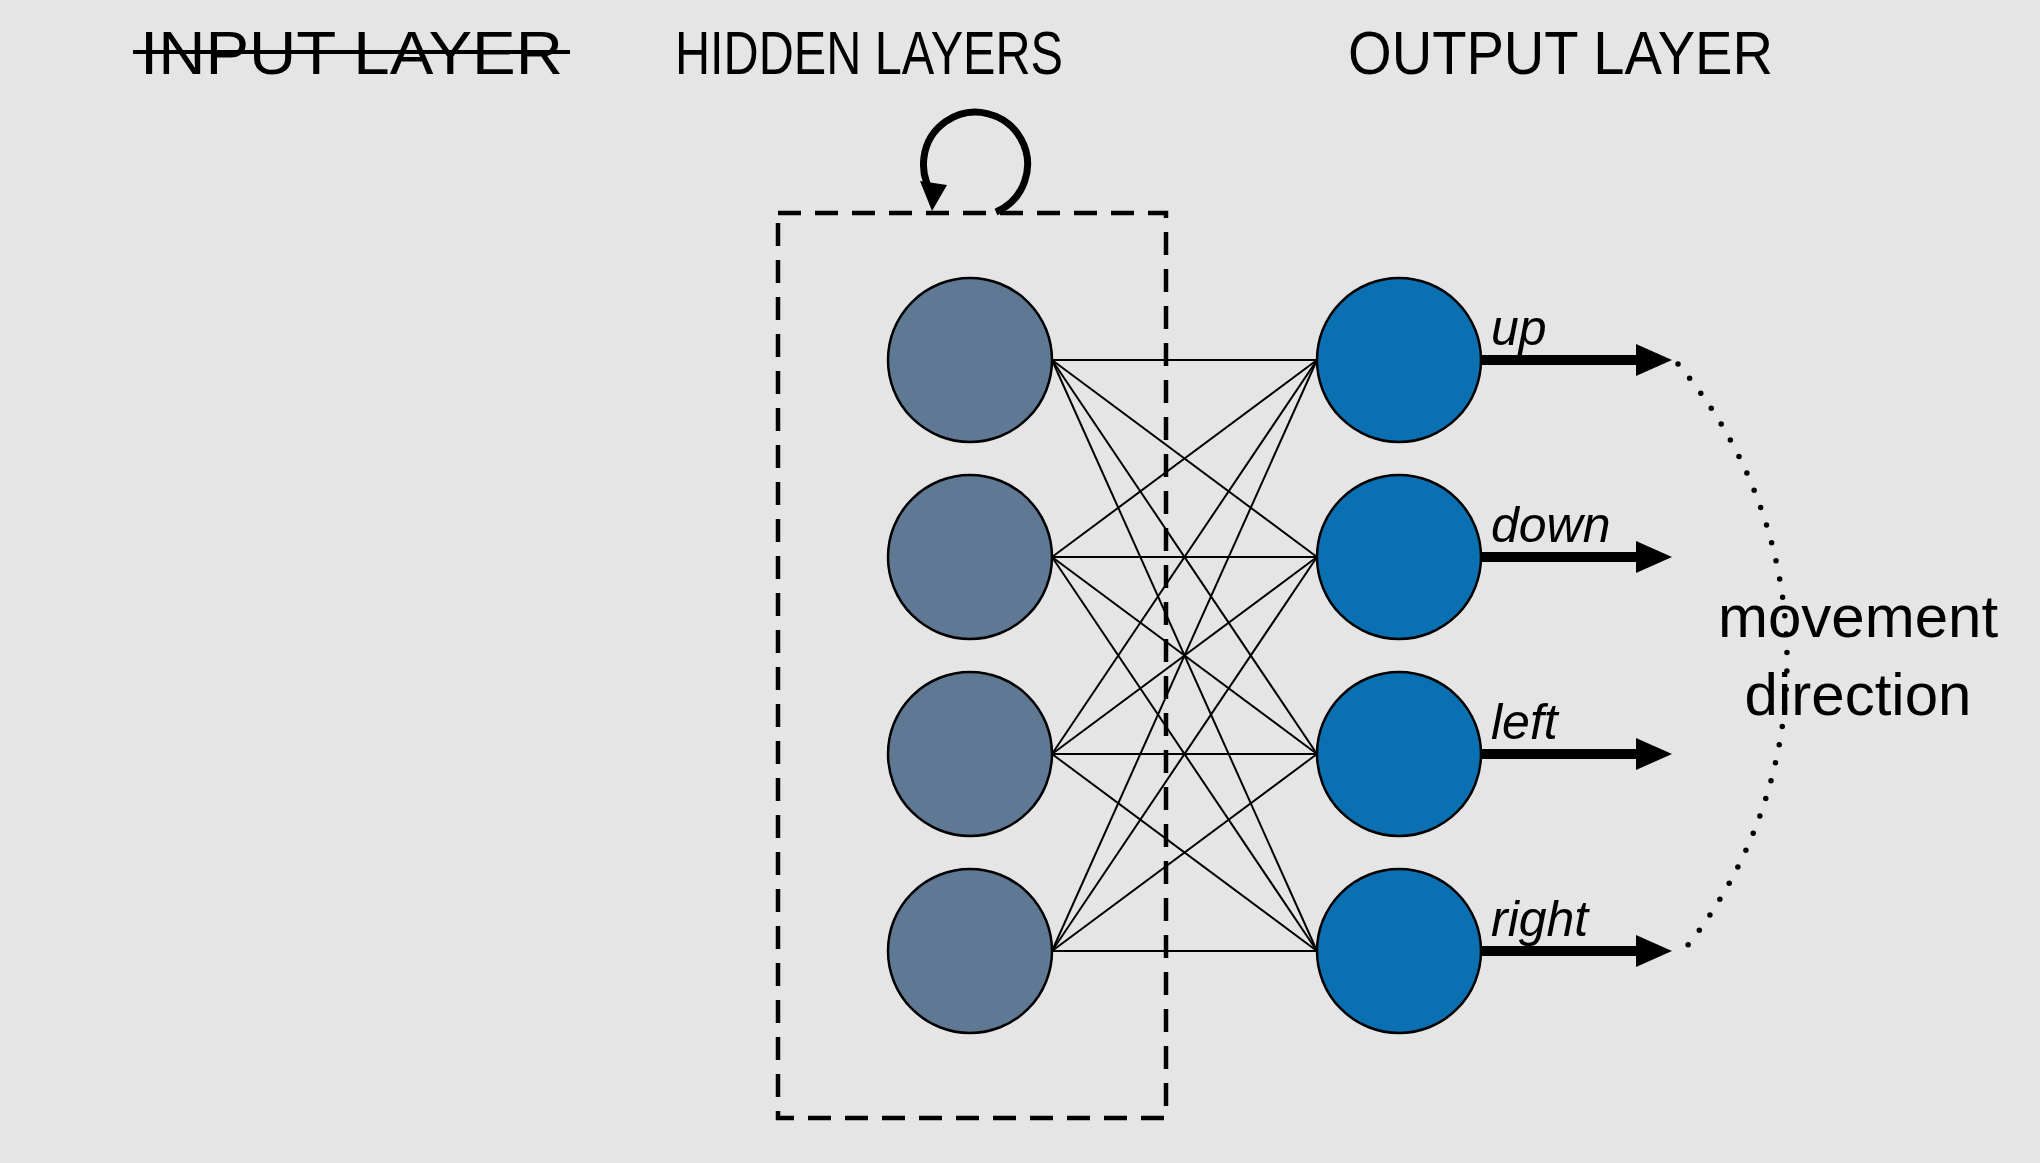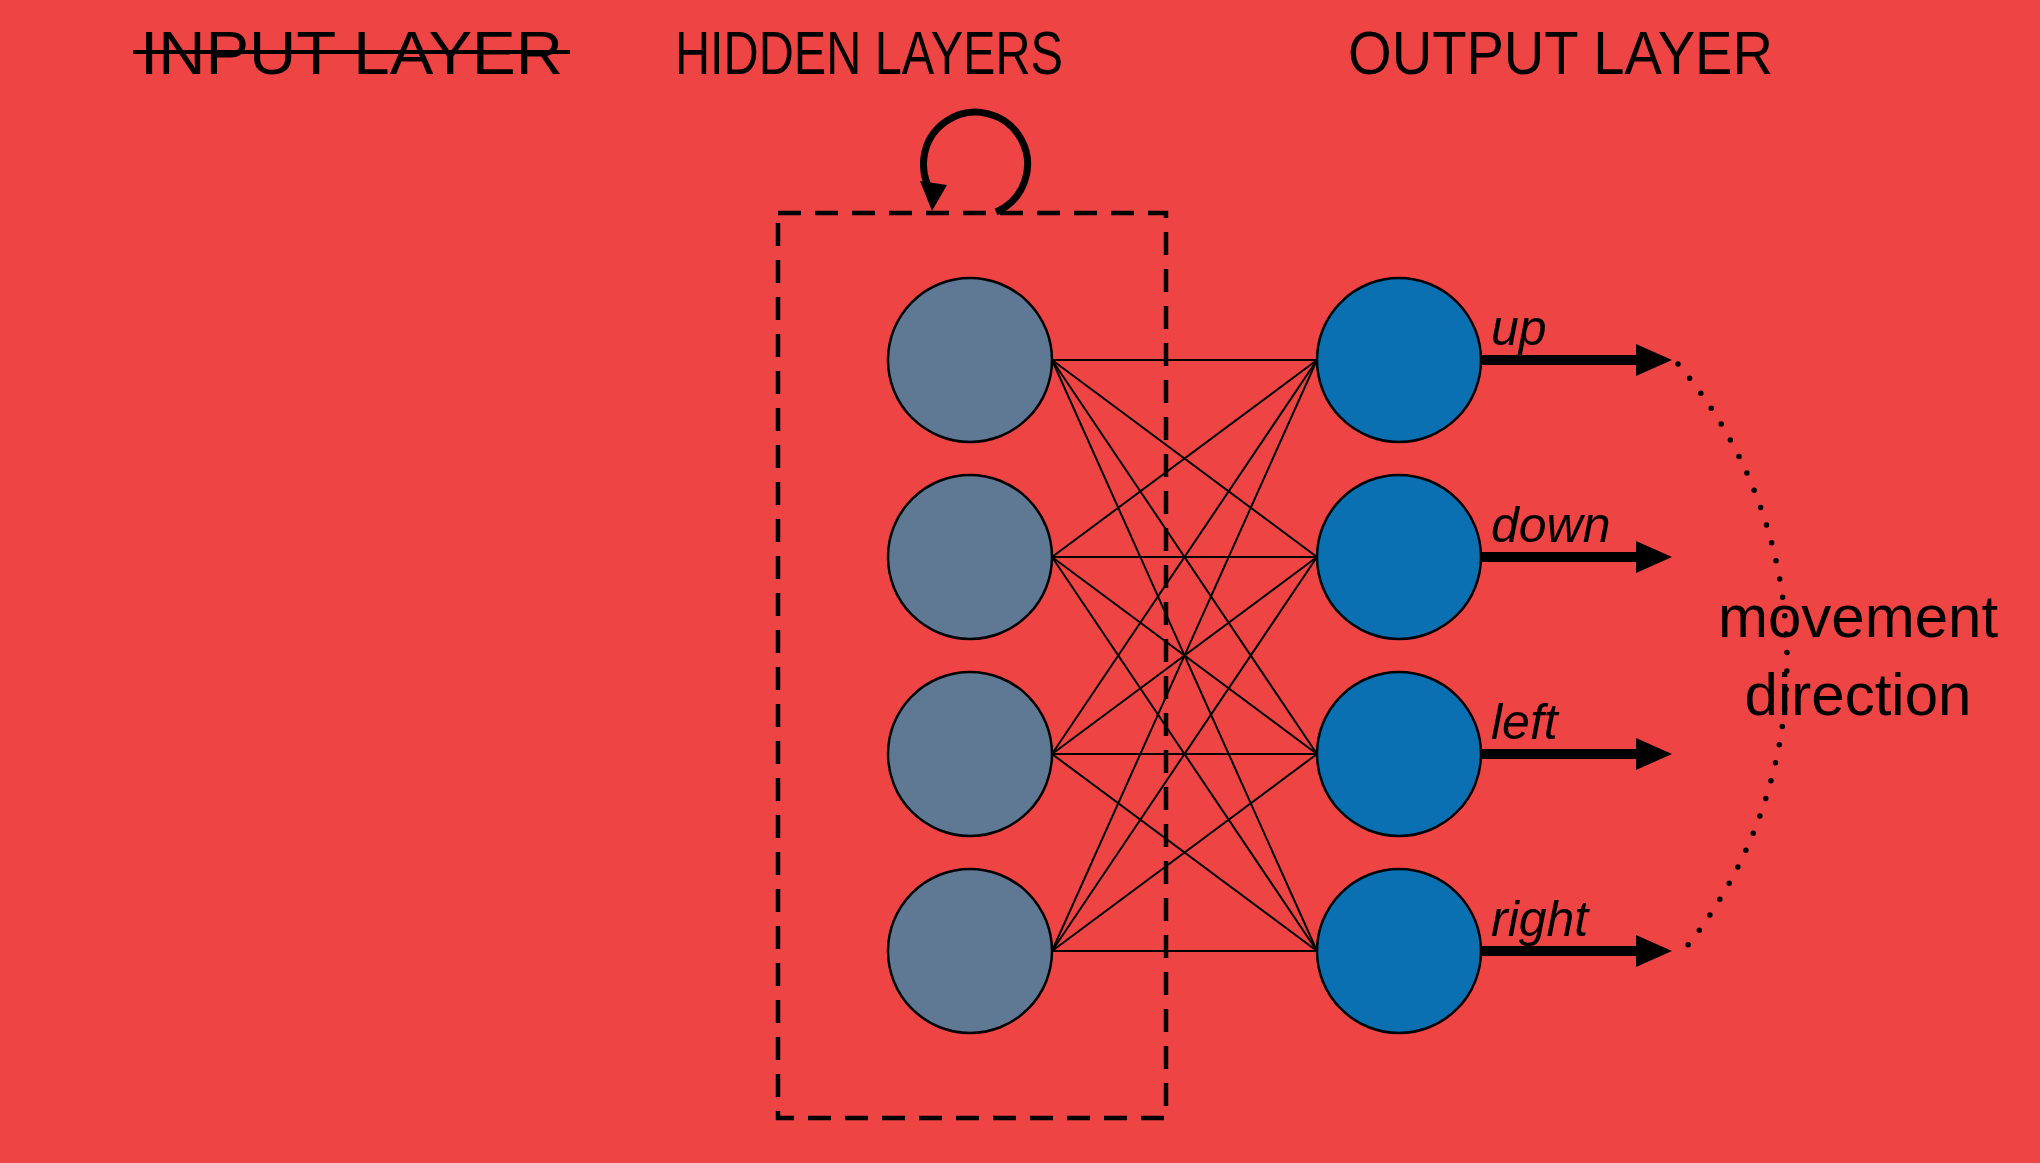--- a/index.html
+++ b/index.html
@@ -1,16 +1,16 @@
 <!DOCTYPE html>
 <html><head>
 <meta charset="utf-8">
 <style>
   html, body { margin: 0; padding: 0; background: #ffffff; }
-  .stage { width: 2040px; height: 1163px; position: relative; background: #ef4444; overflow: hidden; }
+  .stage { width: 2040px; height: 1163px; position: relative; background: #e5e5e5; overflow: hidden; }
   svg { display: block; }
   .hdr  { font-family: "Liberation Sans", sans-serif; font-size: 62px; fill: #000000; }
   .lbl  { font-family: "Liberation Sans", sans-serif; font-size: 50px; font-style: italic; fill: #000000; }
   .ann  { font-family: "Liberation Sans", sans-serif; font-size: 60px; fill: #000000; text-anchor: middle; }
   .conn { stroke: #000000; stroke-width: 2; }
   .node { stroke: #000000; stroke-width: 2.5; }
   .shaft{ stroke: #000000; stroke-width: 10; }
 </style>
 </head>
 <body>

